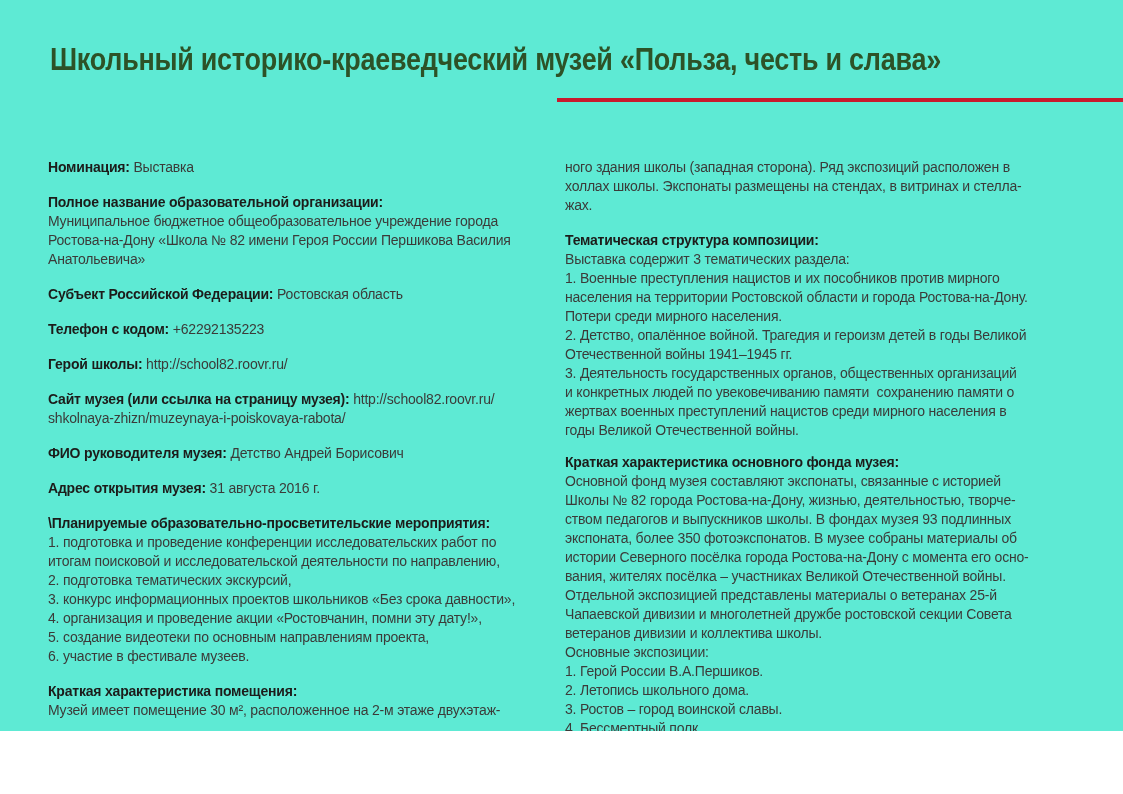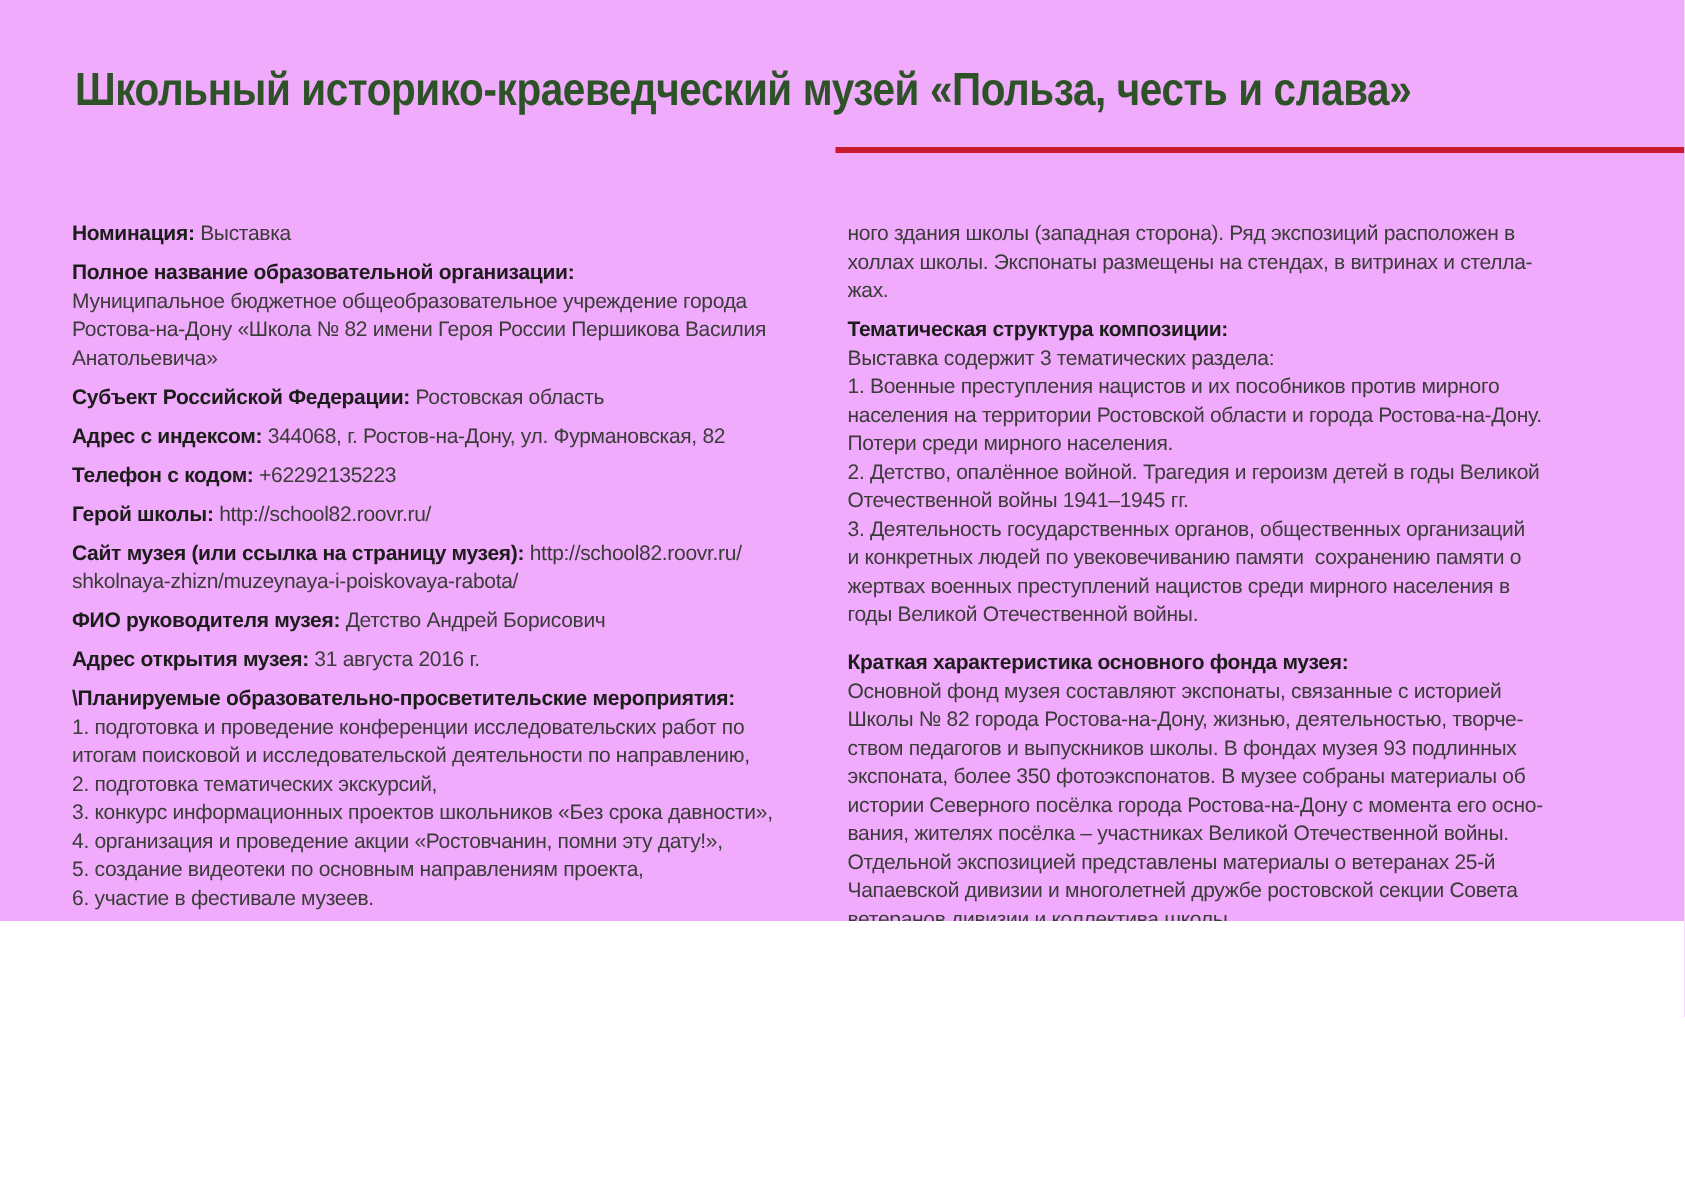--- a/index.html
+++ b/index.html
@@ -1,26 +1,26 @@
 <!DOCTYPE html>
 <html><head>
 <meta charset="utf-8">
 <style>
   html,body{margin:0;padding:0;background:#ffffff;}
-  .page{position:relative;width:1123px;height:614px;background:#f0abfc;overflow:hidden;
+  .page{position:relative;width:1123px;height:731px;background:#5eead4;overflow:hidden;
         font-family:"Liberation Sans","DejaVu Sans",sans-serif;}
   .title{position:absolute;left:50px;top:42px;margin:0;font-size:31px;font-weight:700;
          color:#2d5227;letter-spacing:-0.3px;white-space:nowrap;
          transform:scaleX(0.87);transform-origin:left top;}
   .rule{position:absolute;left:557px;right:0;top:98px;height:4px;background:#c9192e;}
   .columns{position:absolute;left:48px;top:142px;display:flex;}
   .col{font-size:14px;line-height:19px;color:#3b3b39;letter-spacing:-0.2px;}
   .col.left{width:492px;margin-right:25px;}
   .col.right{width:512px;}
-  .blk{margin:4px 0 7px 0;}
+  .blk{margin:16px 0 7px 0;}
   .lbl{font-weight:700;color:#1c1c1a;}
   .lbl.block{display:block;}
   .txt{white-space:pre;}
   .gap-top{margin-top:13px;}
   .pagenum{position:absolute;top:754px;left:0;width:100%;text-align:center;
            font-size:14px;color:#3b3b39;}
 </style>
 </head>
 <body>
 
@@ -30,21 +30,20 @@
   <div class="rule"></div>
 
   <main class="columns">
 
     <section class="col left">
       <p class="blk"><span class="lbl">Номинация:</span><span class="txt"> Выставка</span></p>
       <p class="blk"><span class="lbl block">Полное название образовательной организации:</span><span class="txt">Муниципальное бюджетное общеобразовательное учреждение города
 Ростова-на-Дону «Школа № 82 имени Героя России Першикова Василия
 Анатольевича»</span></p>
       <p class="blk"><span class="lbl">Субъект Российской Федерации:</span><span class="txt"> Ростовская область</span></p>
-      <p class="blk"><span class="lbl">Адрес с индексом:</span><span class="txt"> 344068, г. Ростов-на-Дону, ул. Фурмановская, 82</span></p>
       <p class="blk"><span class="lbl">Телефон с кодом:</span><span class="txt"> +62292135223</span></p>
       <p class="blk"><span class="lbl">Герой школы:</span><span class="txt"> http://school82.roovr.ru/</span></p>
       <p class="blk"><span class="lbl">Сайт музея (или ссылка на страницу музея):</span><span class="txt"> http://school82.roovr.ru/
 shkolnaya-zhizn/muzeynaya-i-poiskovaya-rabota/</span></p>
       <p class="blk"><span class="lbl">ФИО руководителя музея:</span><span class="txt"> Детство Андрей Борисович</span></p>
       <p class="blk"><span class="lbl">Адрес открытия музея:</span><span class="txt"> 31 августа 2016 г.</span></p>
       <p class="blk"><span class="lbl block">\Планируемые образовательно-просветительские мероприятия:</span><span class="txt">1. подготовка и проведение конференции исследовательских работ по
 итогам поисковой и исследовательской деятельности по направлению,
 2. подготовка тематических экскурсий,
 3. конкурс информационных проектов школьников «Без срока давности»,

